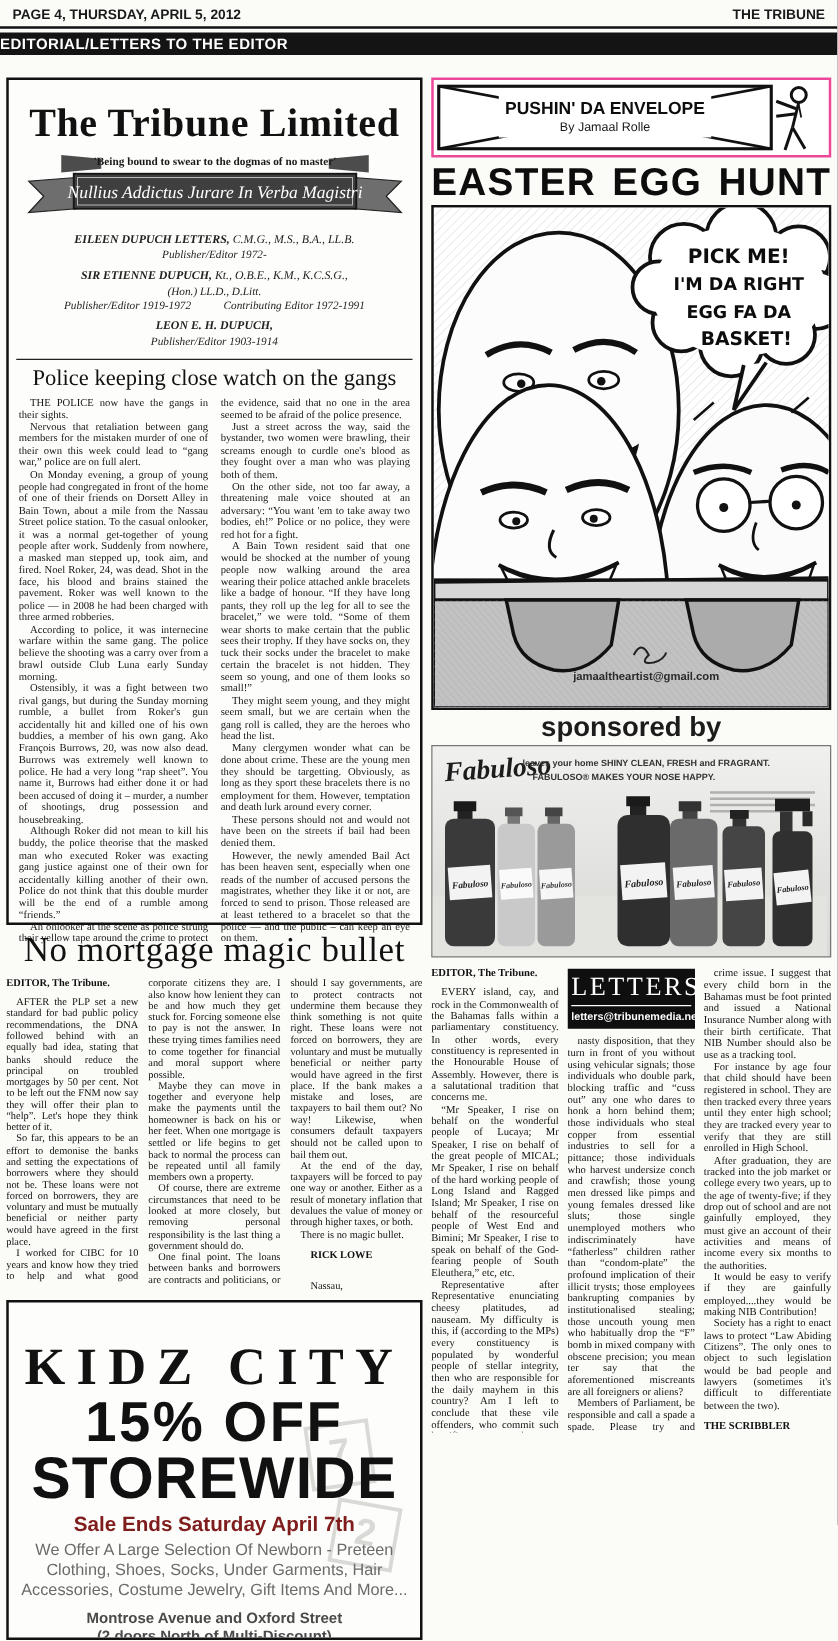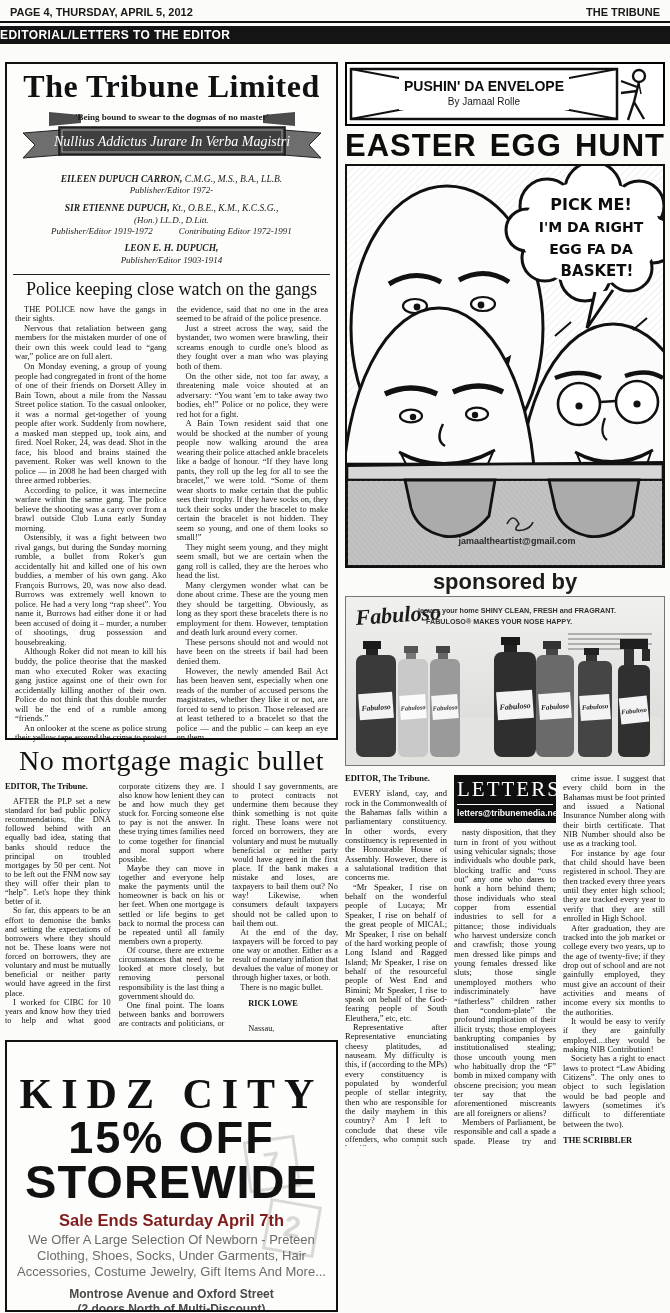--- a/index.html
+++ b/index.html
@@ -10,21 +10,21 @@
              padding:7px 10px 3px;font:700 11px/1 "Liberation Sans",sans-serif;color:#1a1a1a;
              border-bottom:2px solid #111;}
   .section-bar{margin-top:3px;height:18px;background:#141414;color:#fff;
                display:flex;align-items:center;justify-content:flex-start;
                font:700 12px/1 "Liberation Sans",sans-serif;letter-spacing:.4px;}
   
   .content{position:absolute;top:62px;left:5px;display:flex;gap:7px;}
   .col-left{width:333px;}
   .col-right{width:320px;}
   
-  .masthead-box{box-sizing:border-box;height:678px;border:2px solid #111;padding:6px 8px 4px;background:#fdfdfb;}
+  .masthead-box{box-sizing:border-box;height:678px;border:2px solid #111;padding:18px 8px 4px;background:#fdfdfb;}
   .mast-title{text-align:center;font:700 32px/1.05 "Liberation Serif",serif;letter-spacing:.5px;}
   .ribbon-wrap{text-align:center;margin:2px 0 0;}
   .pubs{text-align:center;font:italic 9px/1.25 "Liberation Serif",serif;color:#222;}
   .pub{margin-top:6px;}
   .pub-name{font-size:9.5px;}
   .pub-name b{font-style:italic;}
   .pub-roles{display:flex;justify-content:center;gap:26px;}
   .mast-rule{border-top:1.5px solid #222;margin:8px -2px 4px;}
   .police-headline{text-align:center;font:400 18px/1.15 "Liberation Serif",serif;margin:2px 0 5px;}
   .article{height:444px;overflow:hidden;column-count:2;column-gap:10px;column-fill:auto;
@@ -47,21 +47,21 @@
               font:700 30px/44px "Liberation Sans",sans-serif;}
   .kidz-inner{position:relative;z-index:1;}
   .kidz-title{font:700 42px/1 "Liberation Serif",serif;letter-spacing:9px;margin-top:28px;}
   .kidz-off{font:900 45px/0.95 "Liberation Sans",sans-serif;letter-spacing:2px;margin-top:2px;}
   .kidz-store{font:900 47px/0.95 "Liberation Sans",sans-serif;letter-spacing:1px;}
   .kidz-sale{font:700 16.5px/1.2 "Liberation Sans",sans-serif;color:#7f1d1d;margin-top:7px;}
   .kidz-body{font:400 13px/1.25 "Liberation Sans",sans-serif;color:#6b6b6b;padding:1px 10px 0;}
   .kidz-address{margin-top:6px;font:700 12px/1.3 "Liberation Sans",sans-serif;color:#4a4a4a;}
   .kidz-address p{margin:0;}
   
-  .envelope-box{box-sizing:border-box;height:64px;border:2px solid #000000;background:#fff;margin-bottom:4px;}
+  .envelope-box{box-sizing:border-box;height:64px;border:2px solid #ec4899;background:#fff;margin-bottom:4px;}
   .egg-headline{font:900 31px/1.05 "Liberation Sans",sans-serif;letter-spacing:1px;color:#0d0d0d;
                 text-align:justify;text-align-last:justify;height:34px;}
   .cartoon-box{box-sizing:border-box;height:404px;border:2px solid #111;background:#fff;overflow:hidden;}
   .sponsored{font:700 22px/28px "Liberation Sans",sans-serif;text-align:center;color:#1c1c1c;}
   .fabuloso-box{box-sizing:border-box;height:170px;border:1px solid #777;
                 background:linear-gradient(#f0f0ee,#d8d8d5);overflow:hidden;}
   .mayhem-headline{margin-top:9px;text-align:center;font:700 49px/1.02 "Liberation Serif",serif;color:#0d0d0d;}
   .mayhem-cols{margin-top:8px;display:flex;gap:7px;height:372px;overflow:hidden;
                text-align:justify;font:8.5px/1.1 "Liberation Serif",serif;}
   .mayhem-col{width:102px;overflow:hidden;}
@@ -99,21 +99,21 @@
             <polygon points="40,24 2,27 14,39 2,52 40,49" fill="#6e6e6e" stroke="#222" stroke-width="1"></polygon>
             <polygon points="262,24 300,27 288,39 300,52 262,49" fill="#6e6e6e" stroke="#222" stroke-width="1"></polygon>
             <rect x="38" y="21" width="226" height="28" fill="#3f3f3f" stroke="#161616" stroke-width="1.5"></rect>
             <rect x="41" y="24" width="220" height="22" fill="none" stroke="#b9b9b9" stroke-width="0.8"></rect>
             <text x="151" y="40" text-anchor="middle" font-family="Liberation Serif,serif" font-style="italic" font-size="14" fill="#ffffff">Nullius Addictus Jurare In Verba Magistri</text>
           </svg>
         </div>
 
         <div class="pubs">
           <div class="pub">
-            <div class="pub-name"><b>EILEEN DUPUCH CARRON,</b> <span>C.M.G., M.S., B.A., LL.B.</span></div>
+            <div class="pub-name"><b>EILEEN DUPUCH LETTERS,</b> <span>C.M.G., M.S., B.A., LL.B.</span></div>
             <div>Publisher/Editor 1972-</div>
           </div>
           <div class="pub">
             <div class="pub-name"><b>SIR ETIENNE DUPUCH,</b> <span>Kt., O.B.E., K.M., K.C.S.G.,</span></div>
             <div>(Hon.) LL.D., D.Litt.</div>
             <div class="pub-roles">
               <span>Publisher/Editor 1919-1972</span>
               <span>Contributing Editor 1972-1991</span>
             </div>
           </div>

